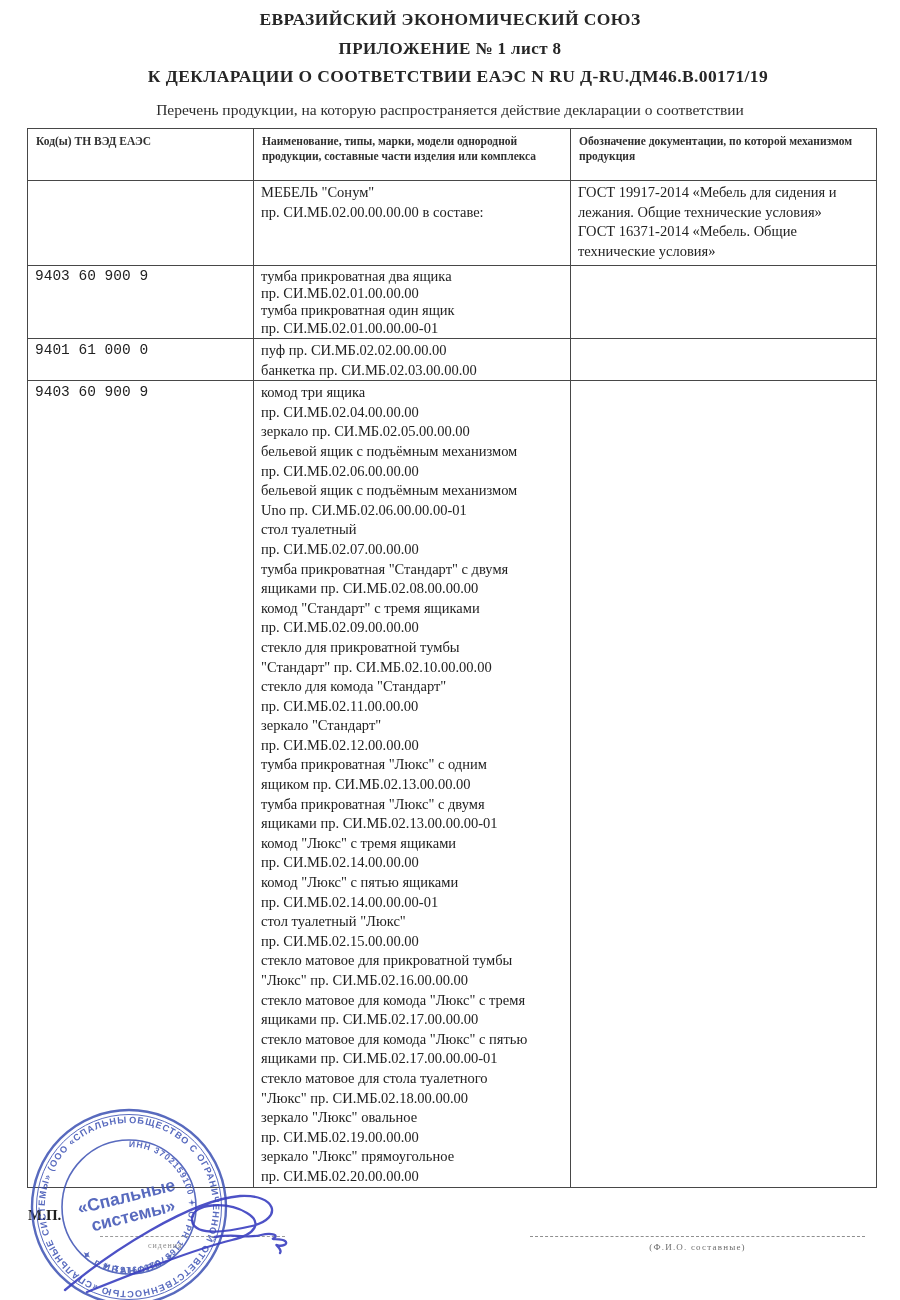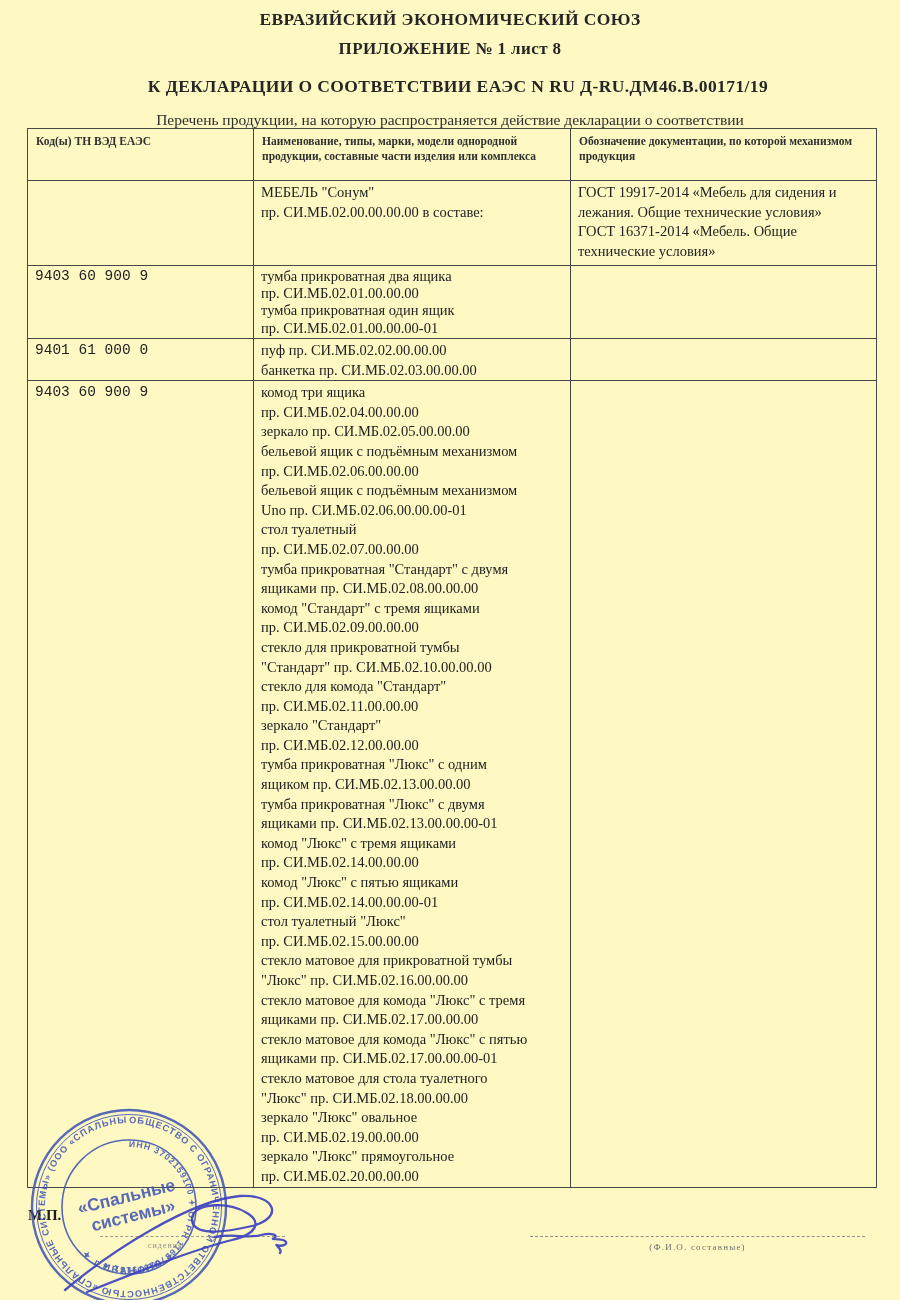--- a/index.html
+++ b/index.html
@@ -1,25 +1,25 @@
 <!DOCTYPE html>
 <html><head>
 <meta charset="utf-8">
 <style>
   * { margin:0; padding:0; box-sizing:border-box; }
   html,body { background:#e8e8e8; }
   .doc {
     position:relative; width:900px; height:1300px; margin:0 auto;
-    background:#fef9c3; overflow:hidden; color:#262626;
+    background:#ffffff; overflow:hidden; color:#262626;
     font-family:"Liberation Serif","DejaVu Serif",serif;
   }
   .title { text-align:center; font-weight:bold; letter-spacing:.4px; }
   .title-1 { padding-top:9px; font-size:17.5px; }
   .title-2 { margin-top:9px; font-size:17px; }
-  .title-3 { margin-top:17px; font-size:17.5px;padding-left:16px; }
+  .title-3 { margin-top:7px; font-size:17.5px;padding-left:16px; }
   .subtitle { margin-top:14px; text-align:center; font-size:15.5px; color:#2e2e2e; }
 
   table.products {
     position:absolute; left:27px; top:128px; width:849px;
     border-collapse:collapse; table-layout:fixed;
   }
   table.products col.c1 { width:226px; }
   table.products col.c2 { width:317px; }
   table.products col.c3 { width:306px; }
   table.products th, table.products td {

